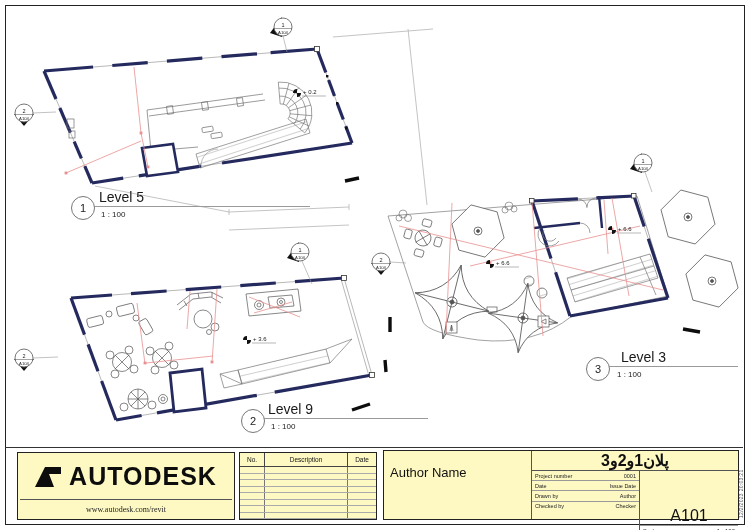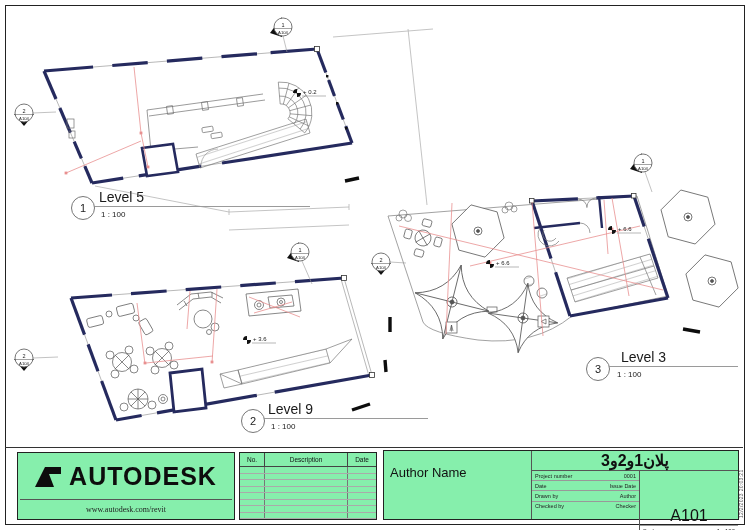--- a/index.html
+++ b/index.html
@@ -8,21 +8,21 @@
   .abs{position:absolute;}
   .sheet-border{left:5px;top:5px;width:738px;height:518px;border:1.4px solid #222;}
   .drawing-svg{left:0;top:0;z-index:1;}
   
   .vt-circle{width:22px;height:22px;border:1.1px solid #777;border-radius:50%;
              text-align:center;line-height:22px;font-size:11px;color:#222;background:#fff;z-index:2;}
   .vt-title{font-size:14px;color:#1a1a1a;z-index:2;}
   .vt-scale{font-size:8px;color:#222;z-index:2;}
   .vt-line{height:1px;background:#9a9a9a;z-index:2;}
   
-  .tb-box{border:1.4px solid #222;background:#86efac;z-index:3;}
+  .tb-box{border:1.4px solid #222;background:#fef9c3;z-index:3;}
   .hline{height:1px;background:#333;z-index:2;}
   .logo-row{display:flex;align-items:center;justify-content:center;height:46px;gap:7px;}
   .logo-text{font-size:25px;font-weight:bold;letter-spacing:1px;color:#0d0d0d;}
   .logo-divider{height:1px;background:#555;margin:0 2px;}
   .logo-url{text-align:center;font-size:8px;color:#222;padding-top:5px;font-family:Liberation Serif, serif;}
   .rev-table{display:flex;flex-direction:column;height:100%;}
   .rev-head{display:flex;height:13px;border-bottom:1px solid #444;font-size:6.5px;color:#111;}
   .rev-head div{border-right:1px solid #444;display:flex;align-items:center;justify-content:center;}
   .rev-body{flex:1;display:flex;flex-direction:column;}
   .rev-row{flex:1;display:flex;border-bottom:0.5px solid #aaa;}

